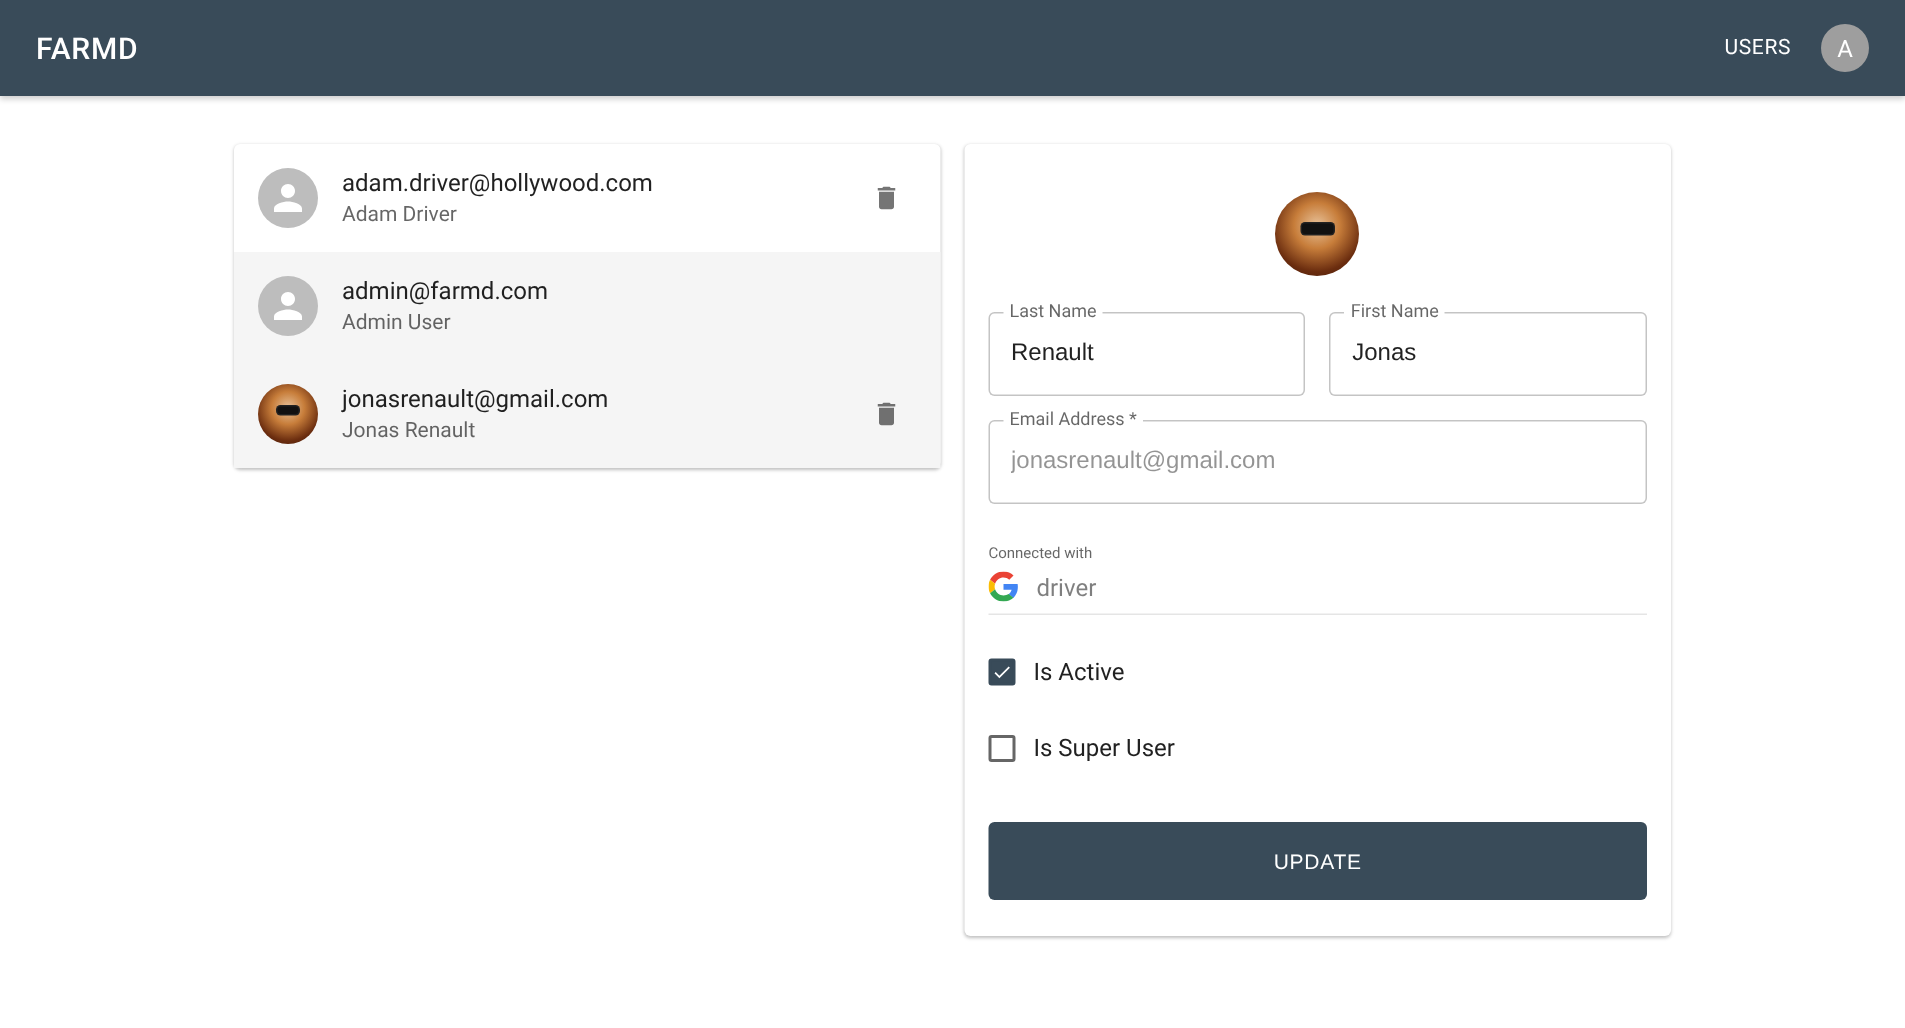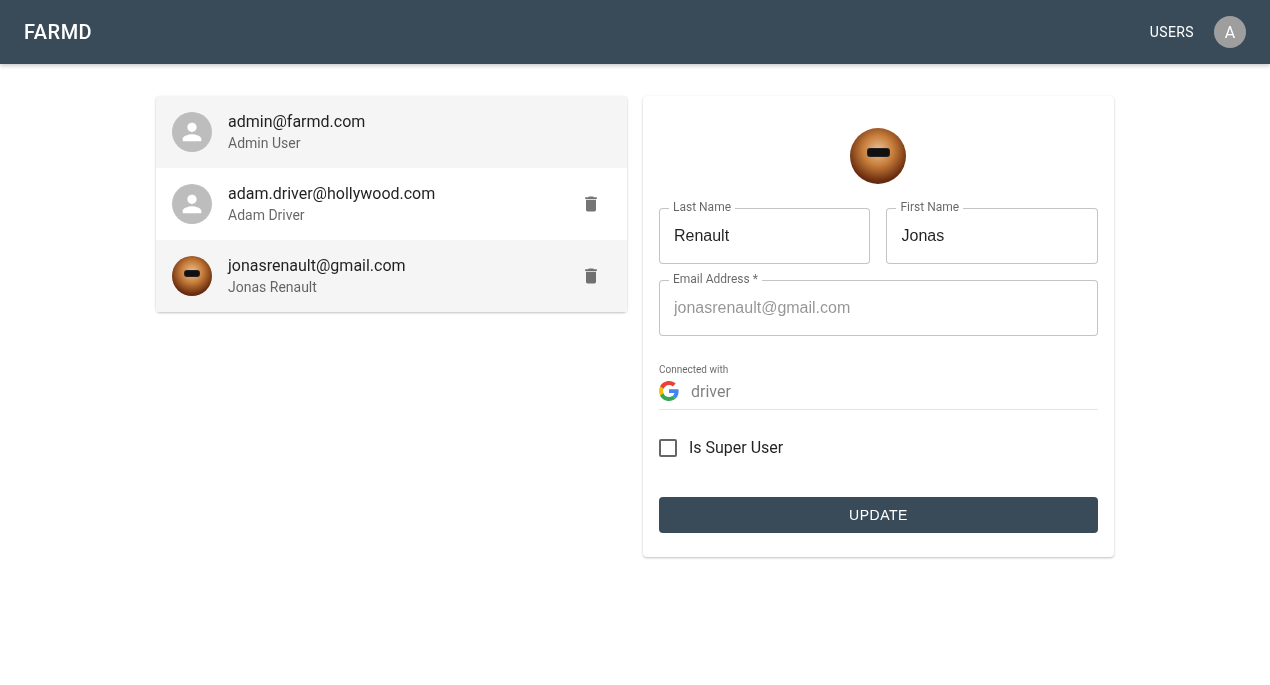--- a/index.html
+++ b/index.html
@@ -170,21 +170,21 @@
       border: 2px solid #394b59;
       border-radius: 2px;
       display: flex; align-items: center; justify-content: center;
     }
     .checkbox-box.checked { background: #394b59; }
     .checkbox-box svg { width: 16px; height: 16px; fill: #fff; }
     .checkbox-box.unchecked { border-color: rgba(0,0,0,0.6); }
     .checkbox-label { font-size: 16px; color: rgba(0,0,0,0.87); }
 
     .update-btn {
-      height: 36px;
+      height: 52px;
       background: #394b59;
       color: #fff;
       border: none;
       border-radius: 4px;
       font-size: 14px;
       font-weight: 500;
       letter-spacing: 0.5px;
       cursor: pointer;
       margin-top: 8px;
       margin-bottom: 8px;
@@ -212,47 +212,47 @@
 <div class="appbar">
   <div class="appbar-title">FARMD</div>
   <div class="appbar-link">USERS</div>
   <div class="appbar-avatar">A</div>
 </div>
 
 <div class="content">
 
   <div class="panel user-list">
 
+    <div class="user-item">
+      <div class="user-avatar-placeholder">
+        <svg viewBox="0 0 24 24">
+            <path d="M12 12c2.21 0 4-1.79 4-4s-1.79-4-4-4-4 1.79-4 4 1.79 4 4 4zm0 2c-2.67 0-8 1.34-8 4v2h16v-2c0-2.66-5.33-4-8-4z"></path>
+          </svg>
+      </div>
+      <div class="user-text">
+        <div class="user-primary">adam.driver@hollywood.com</div>
+        <div class="user-secondary">Adam Driver</div>
+      </div>
+      <button class="trash-btn">
+        <svg viewBox="0 0 24 24">
+            <path d="M6 19c0 1.1.9 2 2 2h8c1.1 0 2-.9 2-2V7H6v12zM19 4h-3.5l-1-1h-5l-1 1H5v2h14V4z"></path>
+          </svg>
+      </button>
+    </div>
+
     <div class="user-item alt">
       <div class="user-avatar-placeholder">
         <svg viewBox="0 0 24 24">
             <path d="M12 12c2.21 0 4-1.79 4-4s-1.79-4-4-4-4 1.79-4 4 1.79 4 4 4zm0 2c-2.67 0-8 1.34-8 4v2h16v-2c0-2.66-5.33-4-8-4z"></path>
           </svg>
       </div>
       <div class="user-text">
         <div class="user-primary">admin@farmd.com</div>
         <div class="user-secondary">Admin User</div>
       </div>
-    </div>
-
-    <div class="user-item">
-      <div class="user-avatar-placeholder">
-        <svg viewBox="0 0 24 24">
-            <path d="M12 12c2.21 0 4-1.79 4-4s-1.79-4-4-4-4 1.79-4 4 1.79 4 4 4zm0 2c-2.67 0-8 1.34-8 4v2h16v-2c0-2.66-5.33-4-8-4z"></path>
-          </svg>
-      </div>
-      <div class="user-text">
-        <div class="user-primary">adam.driver@hollywood.com</div>
-        <div class="user-secondary">Adam Driver</div>
-      </div>
-      <button class="trash-btn">
-        <svg viewBox="0 0 24 24">
-            <path d="M6 19c0 1.1.9 2 2 2h8c1.1 0 2-.9 2-2V7H6v12zM19 4h-3.5l-1-1h-5l-1 1H5v2h14V4z"></path>
-          </svg>
-      </button>
     </div>
 
     <div class="user-item alt">
       <div class="user-avatar-img">
         <div class="fake-photo"></div>
       </div>
       <div class="user-text">
         <div class="user-primary">jonasrenault@gmail.com</div>
         <div class="user-secondary">Jonas Renault</div>
       </div>
@@ -293,20 +293,28 @@
     <div class="connected-row">
       <svg class="google-icon" viewBox="0 0 48 48">
         <path fill="#EA4335" d="M24 9.5c3.54 0 6.71 1.22 9.21 3.6l6.85-6.85C35.9 2.38 30.47 0 24 0 14.62 0 6.51 5.38 2.56 13.22l7.98 6.19C12.43 13.72 17.74 9.5 24 9.5z"></path>
         <path fill="#4285F4" d="M46.98 24.55c0-1.57-.15-3.09-.38-4.55H24v9.02h12.94c-.58 2.96-2.26 5.48-4.78 7.18l7.73 6c4.51-4.18 7.09-10.36 7.09-17.65z"></path>
         <path fill="#FBBC05" d="M10.53 28.59c-.48-1.45-.76-2.99-.76-4.59s.27-3.14.76-4.59l-7.98-6.19C.92 16.46 0 20.12 0 24c0 3.88.92 7.54 2.56 10.78l7.97-6.19z"></path>
         <path fill="#34A853" d="M24 48c6.48 0 11.93-2.13 15.89-5.81l-7.73-6c-2.15 1.45-4.92 2.3-8.16 2.3-6.26 0-11.57-4.22-13.47-9.91l-7.98 6.19C6.51 42.62 14.62 48 24 48z"></path>
       </svg>
       <span class="provider">driver</span>
     </div>
 
+    <div class="checkbox-row">
+      <div class="checkbox-box checked">
+        <svg viewBox="0 0 24 24">
+            <path d="M9 16.17 4.83 12l-1.42 1.41L9 19 21 7l-1.41-1.41z"></path>
+          </svg>
+      </div>
+      <span class="checkbox-label">Is Active</span>
+    </div>
 
     <div class="checkbox-row">
       <div class="checkbox-box unchecked"></div>
       <span class="checkbox-label">Is Super User</span>
     </div>
 
     <button class="update-btn">UPDATE</button>
 
   </div>
 

